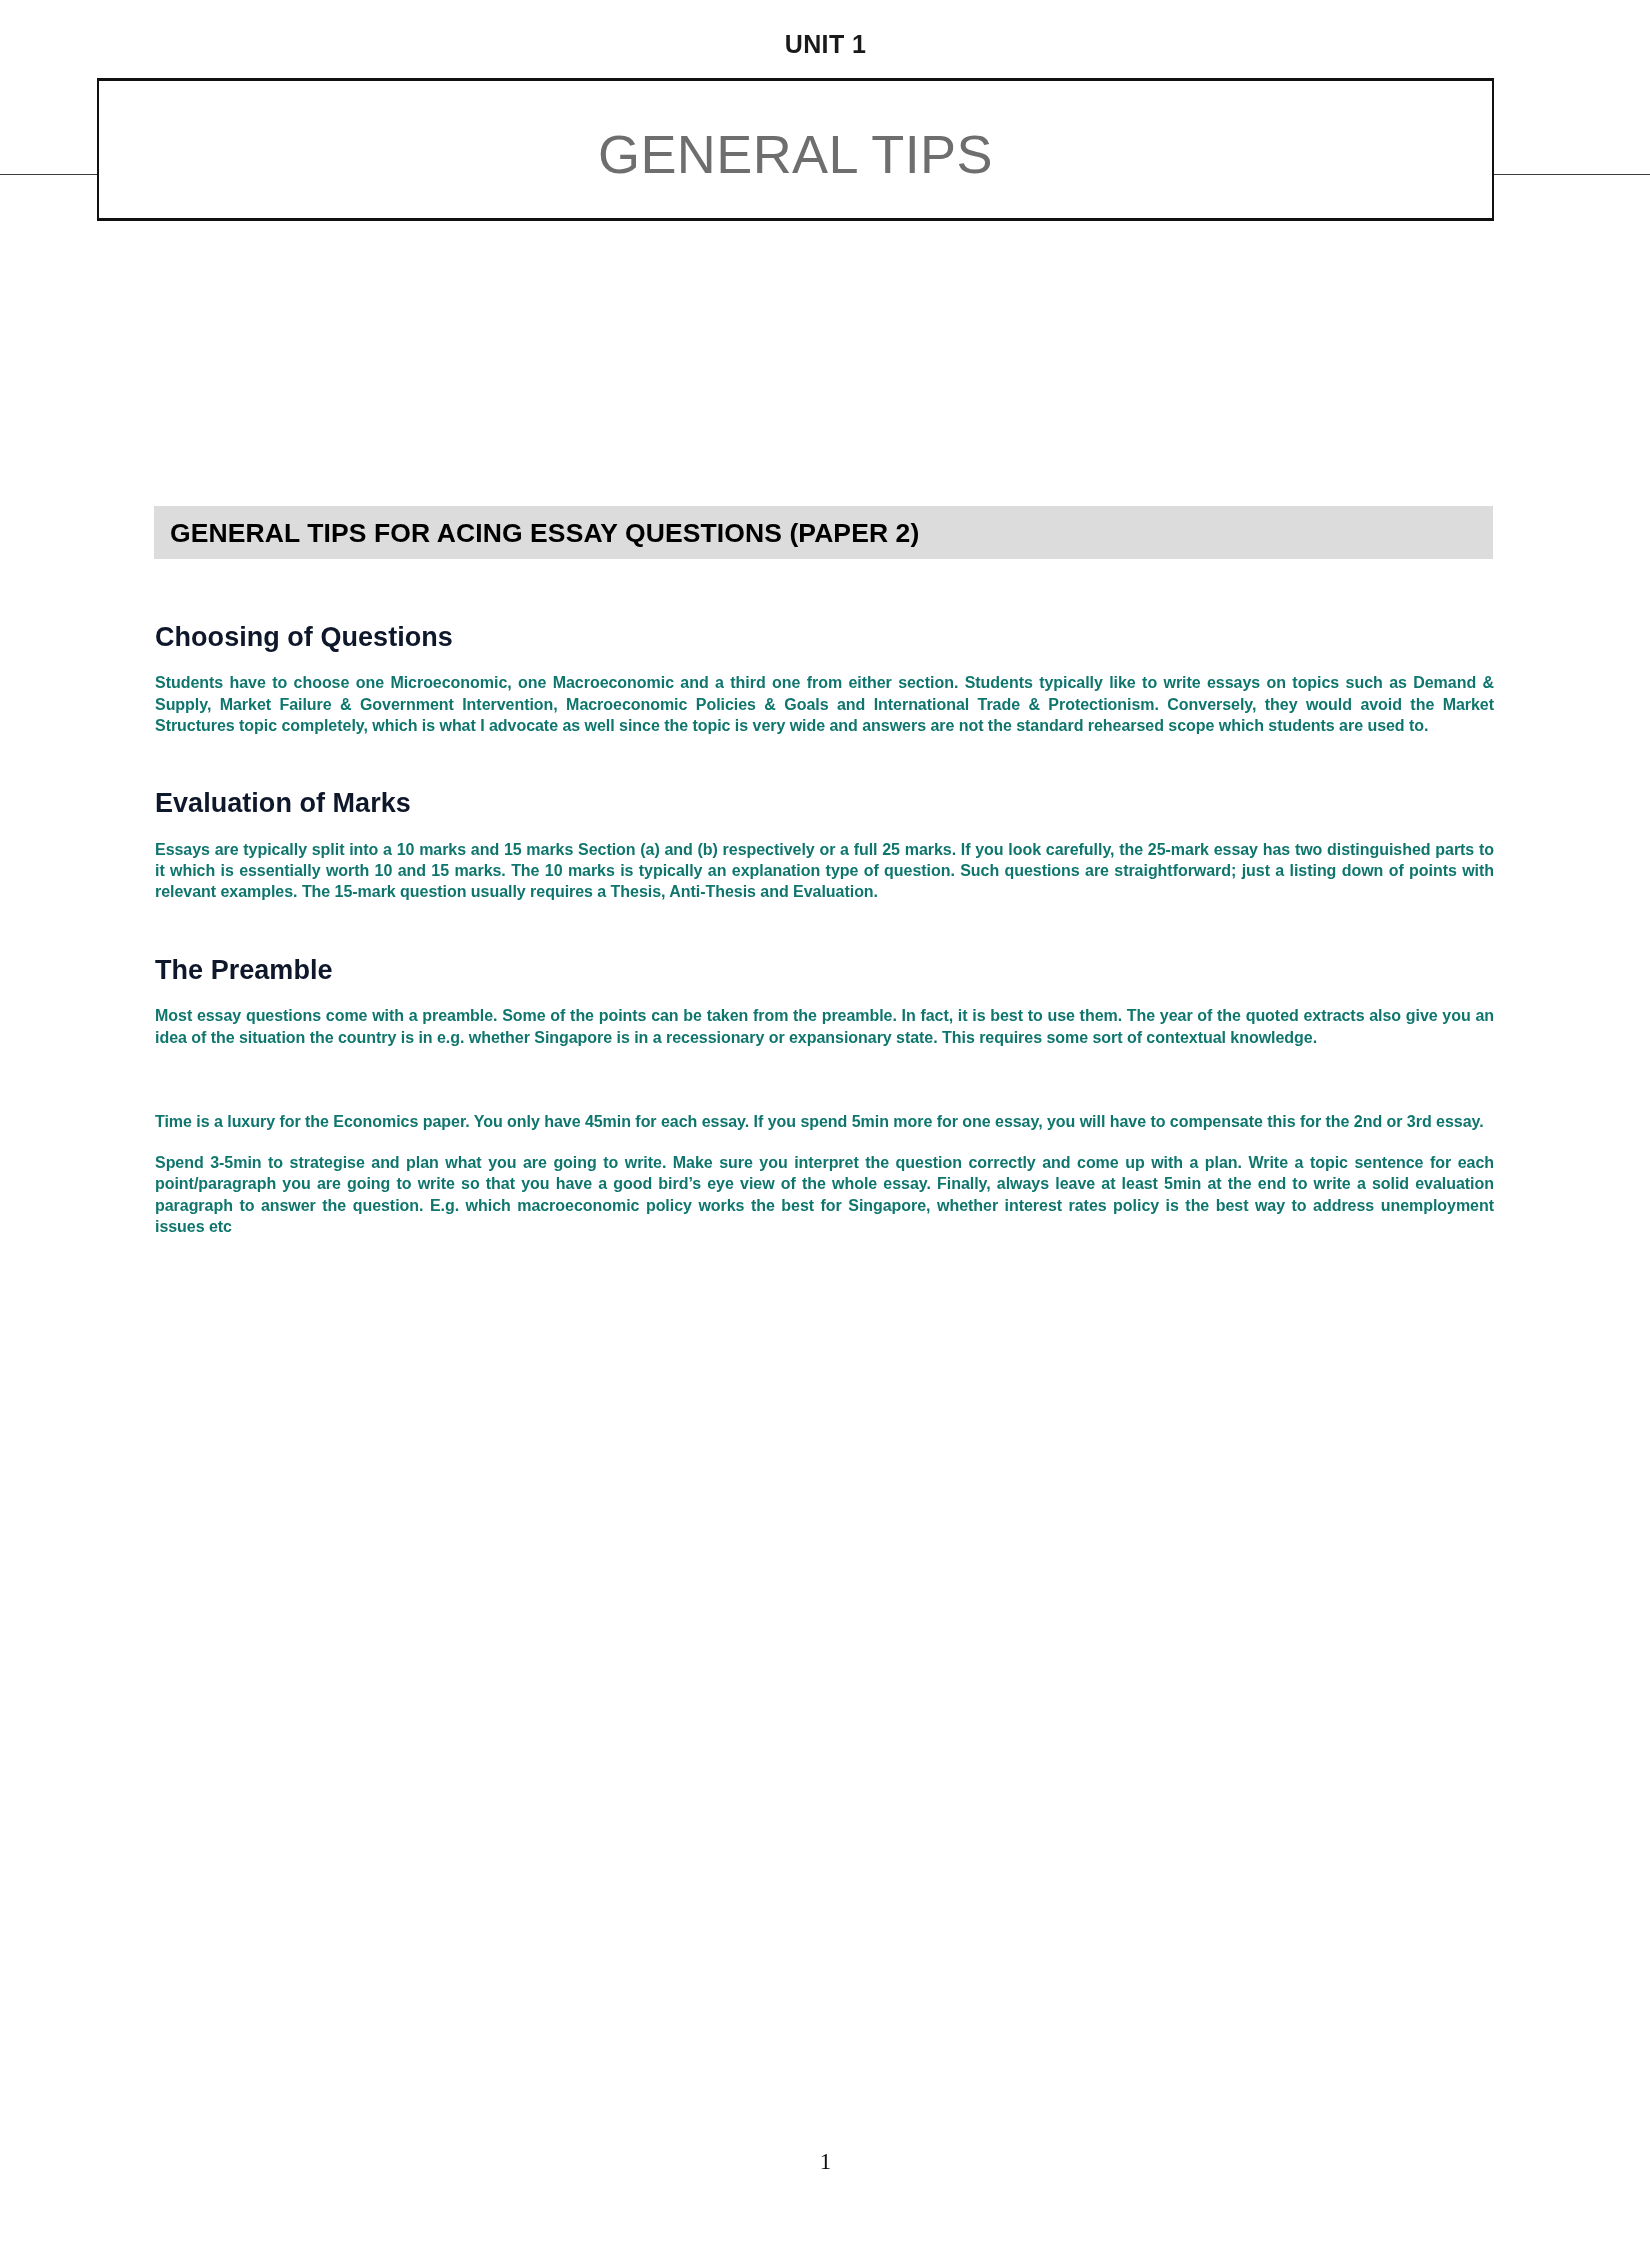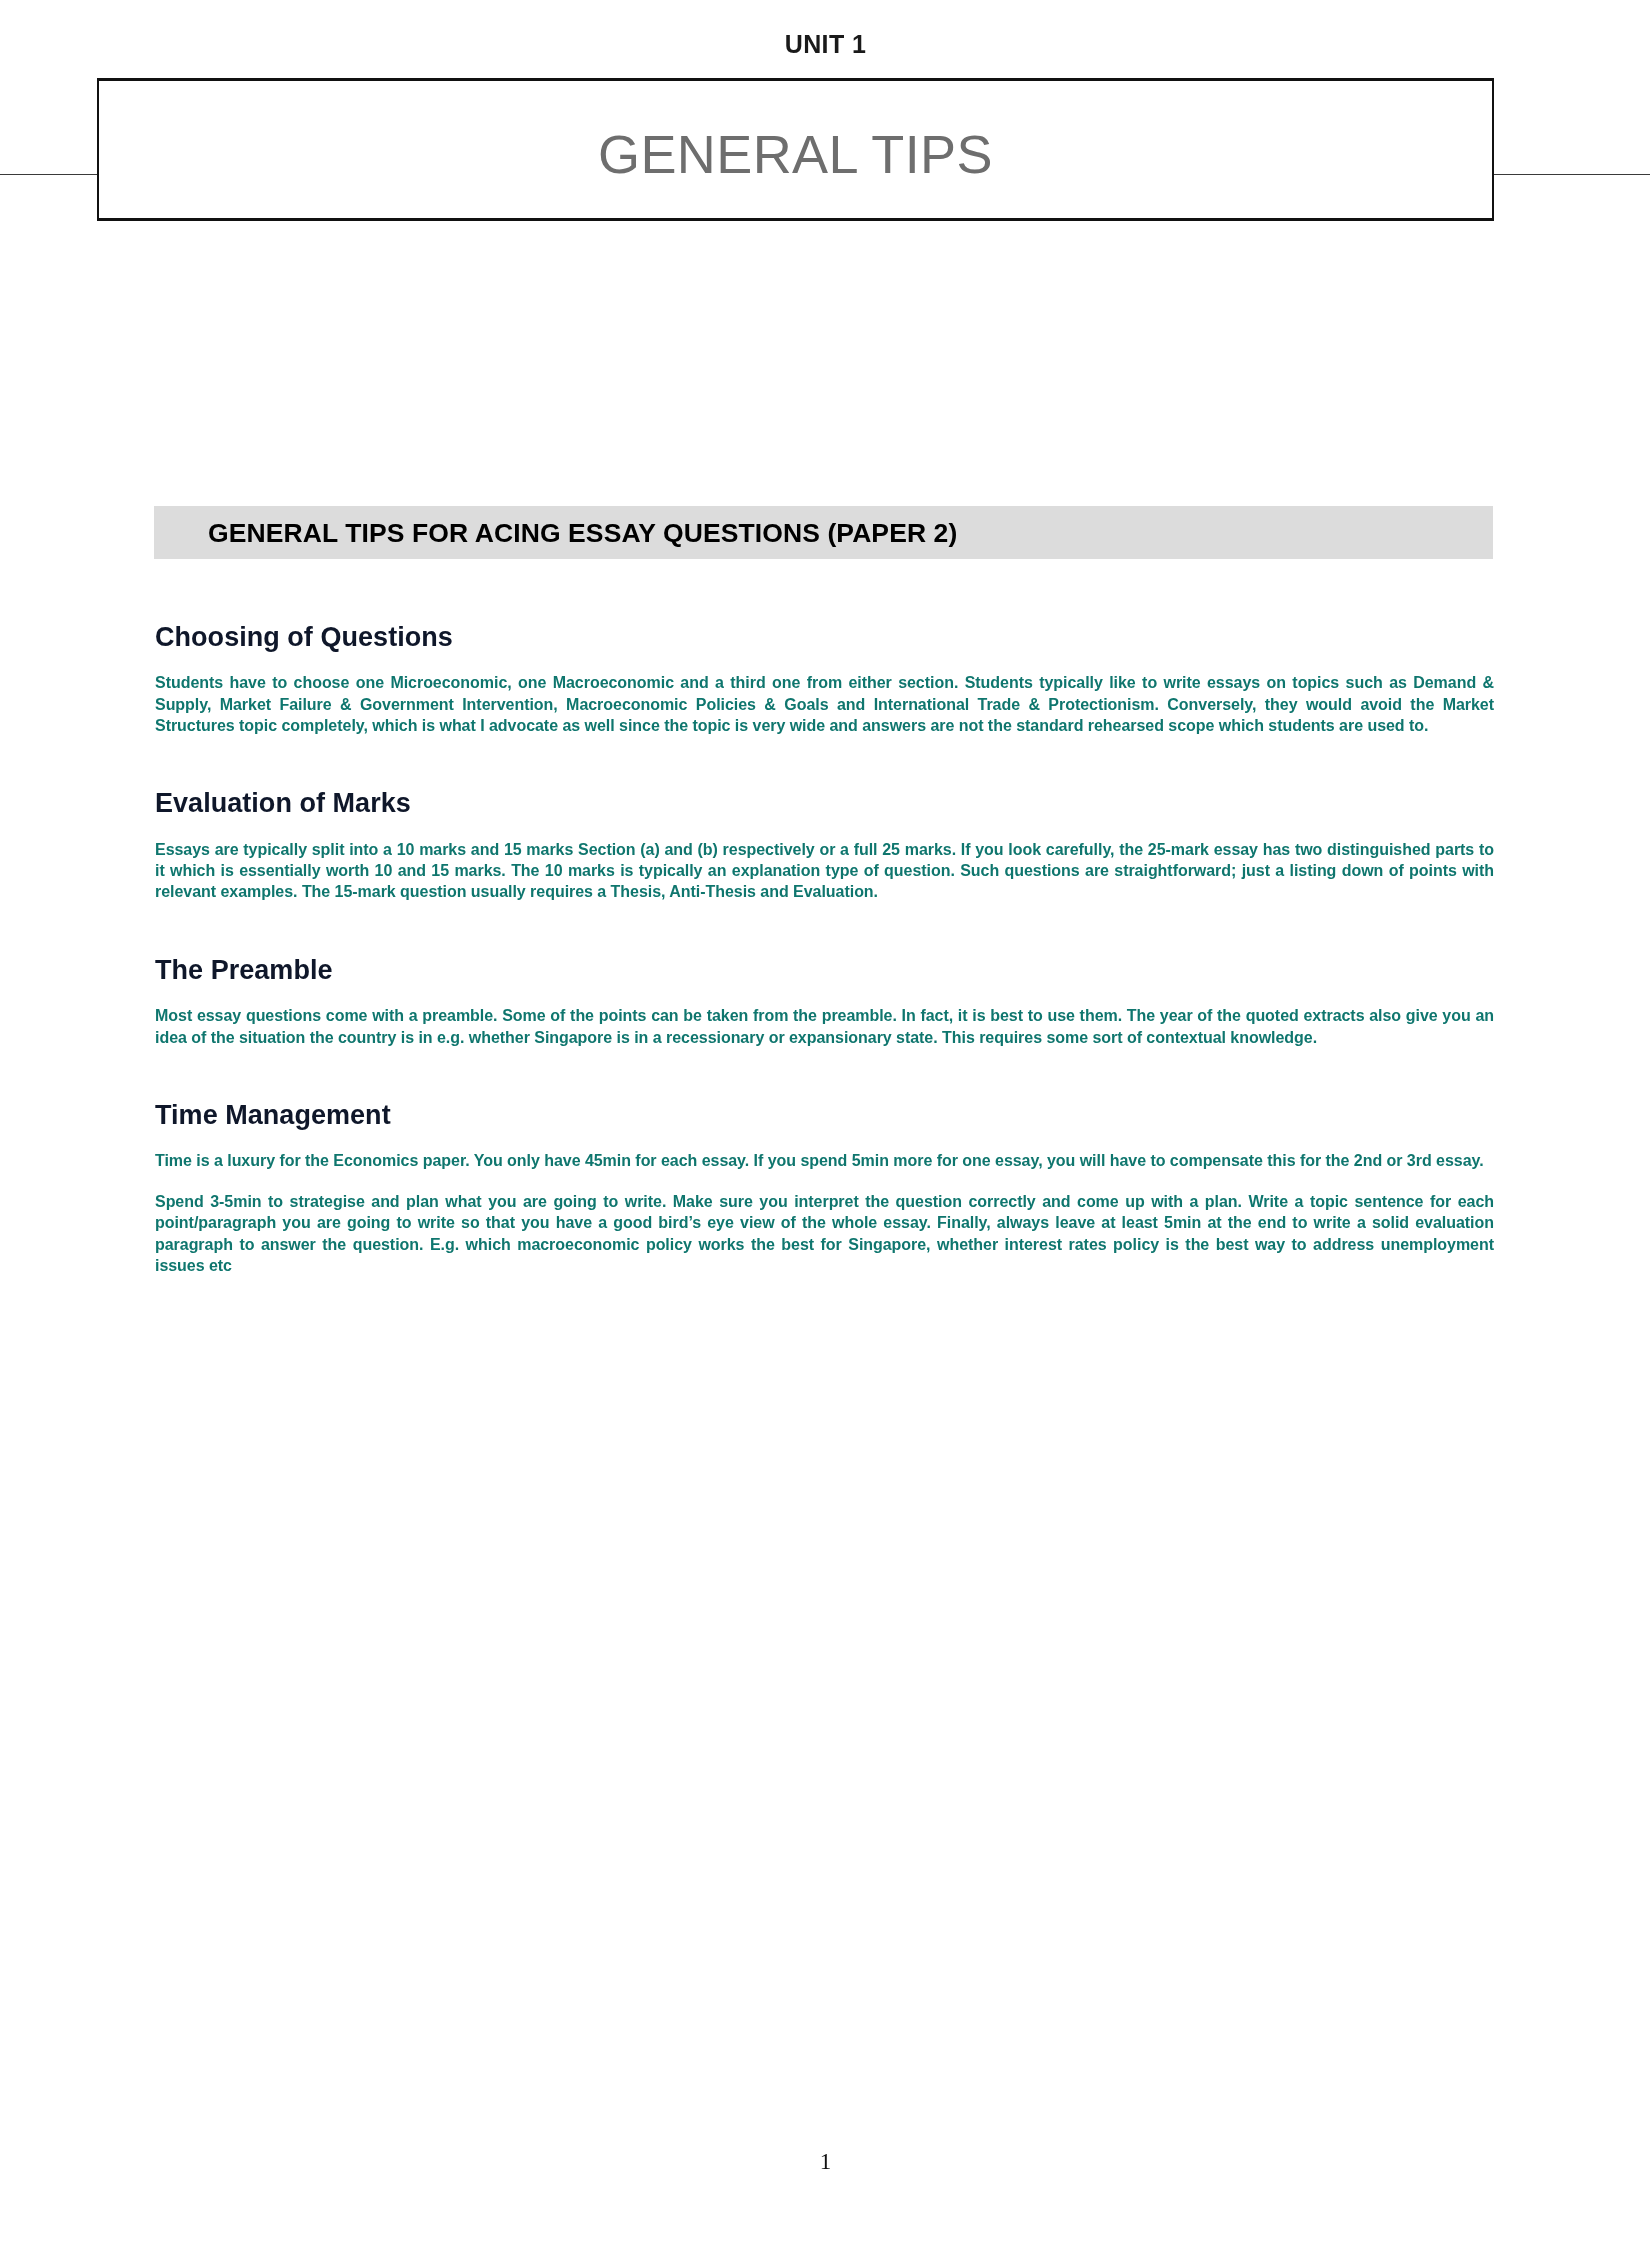--- a/index.html
+++ b/index.html
@@ -78,21 +78,20 @@
   }
   .section-banner-label {
     position: absolute;
     left: 16px;
     top: 11.5px;
     font-size: 26.5px;
     font-weight: bold;
     color: #000;
     letter-spacing: 0.1px;
     white-space: nowrap;
-    margin-left: 38px;
   }
 
   
   .content {
     position: absolute;
     left: 155px;
     top: 614px;
     width: 1339px;
   }
 
@@ -157,21 +156,20 @@
   <h2 class="subhead">Evaluation of Marks</h2>
   <div class="gap-after-head"></div>
   <p class="body">Essays are typically split into a 10 marks and 15 marks Section (a) and (b) respectively or a full 25 marks. If you look carefully, the 25-mark essay has two distinguished parts to it which is essentially worth 10 and 15 marks. The 10 marks is typically an explanation type of question. Such questions are straightforward; just a listing down of points with relevant examples. The 15-mark question usually requires a Thesis, Anti-Thesis and Evaluation.</p>
   <div class="gap-after-para"></div>
 
   <h2 class="subhead">The Preamble</h2>
   <div class="gap-after-head"></div>
   <p class="body">Most essay questions come with a preamble. Some of the points can be taken from the preamble. In fact, it is best to use them. The year of the quoted extracts also give you an idea of the situation the country is in e.g. whether Singapore is in a recessionary or expansionary state. This requires some sort of contextual knowledge.</p>
   <div class="gap-after-para"></div>
 
-  <h2 class="subhead">Time Management</h2>
   <div class="gap-after-head"></div>
   <p class="body">Time is a luxury for the Economics paper. You only have 45min for each essay. If you spend 5min more for one essay, you will have to compensate this for the 2nd or 3rd essay.</p>
   <div class="gap-between-paras"></div>
   <p class="body">Spend 3-5min to strategise and plan what you are going to write. Make sure you interpret the question correctly and come up with a plan. Write a topic sentence for each point/paragraph you are going to write so that you have a good bird’s eye view of the whole essay. Finally, always leave at least 5min at the end to write a solid evaluation paragraph to answer the question. E.g. which macroeconomic policy works the best for Singapore, whether interest rates policy is the best way to address unemployment issues etc</p>
 
 </div>
 
 <div class="page-number">1</div>
 
 

